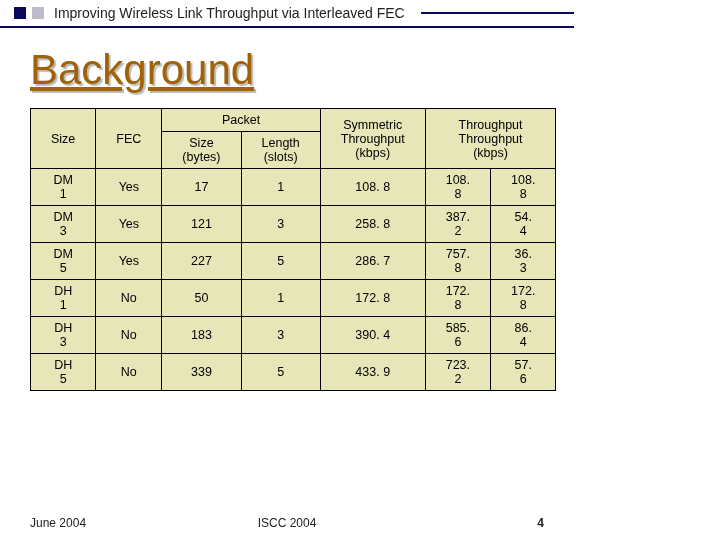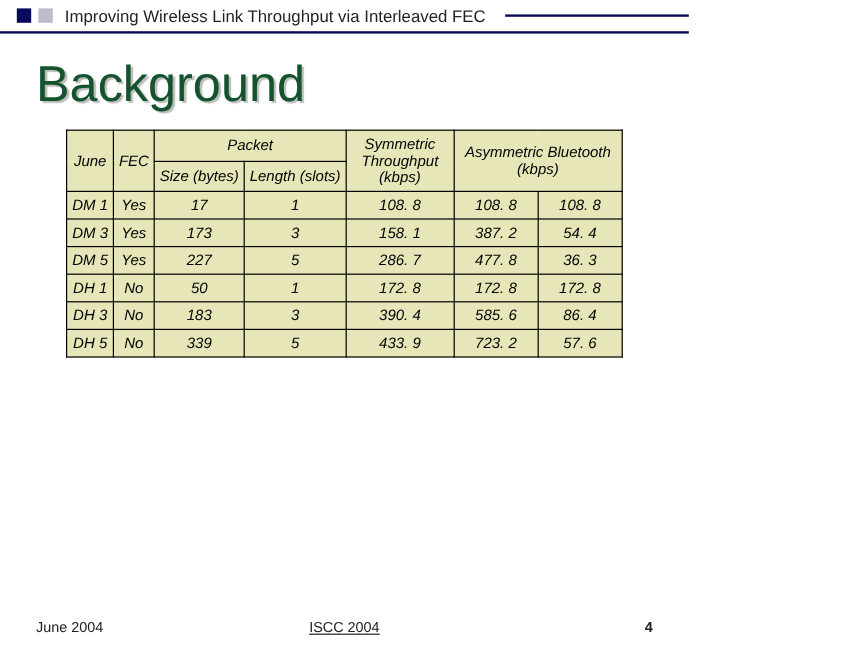--- a/index.html
+++ b/index.html
@@ -4,31 +4,31 @@
 <style>
   * { box-sizing: border-box; margin: 0; padding: 0; }
   html, body { width: 720px; height: 540px; font-family: Arial, sans-serif; background: #fff; color: #000; }
   .slide { width: 574px; height: 540px; position: relative; padding: 0 0 0 0; }
   .topbar { display: flex; align-items: center; height: 26px; }
   .topbar .sq { width: 12px; height: 12px; background: #0a0a5c; margin: 0 0 0 14px; }
   .topbar .sq.light { background: #bcbccc; margin-left: 6px; }
   .topbar .line { height: 2px; background: #0a0a5c; flex: 1; margin-left: 6px; }
   .topbar .hdr { font-size: 14px; color: #222; margin-left: 10px; margin-right: 10px; white-space: nowrap; }
   .fullline { height: 2px; background: #0a0a5c; }
-  .title { font-size: 42px; font-weight: 400; margin: 18px 0 10px 30px; color: #14532d; text-shadow: 2px 2px 1px #bbb; }
+  .title { font-size: 42px; font-weight: 400; margin: 18px 0 10px 30px; color: #a16207; text-shadow: 2px 2px 1px #bbb; text-decoration: underline; }
   .body { padding: 0 30px 0 30px; }
   ul.bul { list-style: none; padding-left: 8px; }
   ul.bul li { position: relative; padding-left: 26px; font-size: 19px; line-height: 1.35; margin-bottom: 4px; }
   ul.bul li::before { content: ""; position: absolute; left: 0; top: 8px; width: 10px; height: 10px; background: #0a0a5c; }
   table.data { border-collapse: collapse; margin: 14px auto 0 auto; background: #e6e6b8; }
-  table.data th, table.data td { border: 1px solid #000; font-size: 12.5px; text-align: center; padding: 4px 4px; font-weight: 400; font-style: italic; }
+  table.data th, table.data td { border: 1px solid #000; font-size: 12.5px; text-align: center; padding: 4px 20px; font-weight: 400; }
   table.data th { font-weight: 400; }
   .footer { position: absolute; left: 0; right: 0; bottom: 10px; display: flex; align-items: flex-end; font-size: 12px; color: #222; }
   .footer .fl { margin-left: 30px; }
-  .footer .fc { position: absolute; left: 50%; transform: translateX(-50%); text-decoration: underline; }
+  .footer .fc { position: absolute; left: 50%; transform: translateX(-50%); }
   .footer .fr { margin-left: auto; margin-right: 30px; font-weight: 700; }
 </style>
 </head>
 <body>
 
 <div class="slide">
 
   <div class="topbar">
     <div class="sq"></div>
     <div class="sq light"></div>
@@ -39,55 +39,55 @@
 
   <h1 class="title">Background</h1>
 
   <div class="body">
     <ul class="bul">
     </ul>
 
     <table class="data">
       <tbody>
           <tr>
-        <th rowspan="2">June</th>
+        <th rowspan="2">Size</th>
         <th rowspan="2">FEC</th>
         <th colspan="2">Packet</th>
         <th rowspan="2" style="width:90px">Symmetric Throughput (kbps)</th>
-        <th rowspan="2" colspan="2" style="width:140px">Asymmetric Bluetooth (kbps)</th>
+        <th rowspan="2" colspan="2" style="width:140px">Throughput Throughput (kbps)</th>
       </tr>
       <tr>
         <th>Size (bytes)</th>
         <th>Length (slots)</th>
       </tr>
       <tr>
         <td>DM 1</td>
         <td>Yes</td>
         <td>17</td>
         <td>1</td>
         <td>108. 8</td>
         <td>108. 8</td>
         <td>108. 8</td>
       </tr>
       <tr>
         <td>DM 3</td>
         <td>Yes</td>
-        <td>173</td>
+        <td>121</td>
         <td>3</td>
-        <td>158. 1</td>
+        <td>258. 8</td>
         <td>387. 2</td>
         <td>54. 4</td>
       </tr>
       <tr>
         <td>DM 5</td>
         <td>Yes</td>
         <td>227</td>
         <td>5</td>
         <td>286. 7</td>
-        <td>477. 8</td>
+        <td>757. 8</td>
         <td>36. 3</td>
       </tr>
       <tr>
         <td>DH 1</td>
         <td>No</td>
         <td>50</td>
         <td>1</td>
         <td>172. 8</td>
         <td>172. 8</td>
         <td>172. 8</td>

